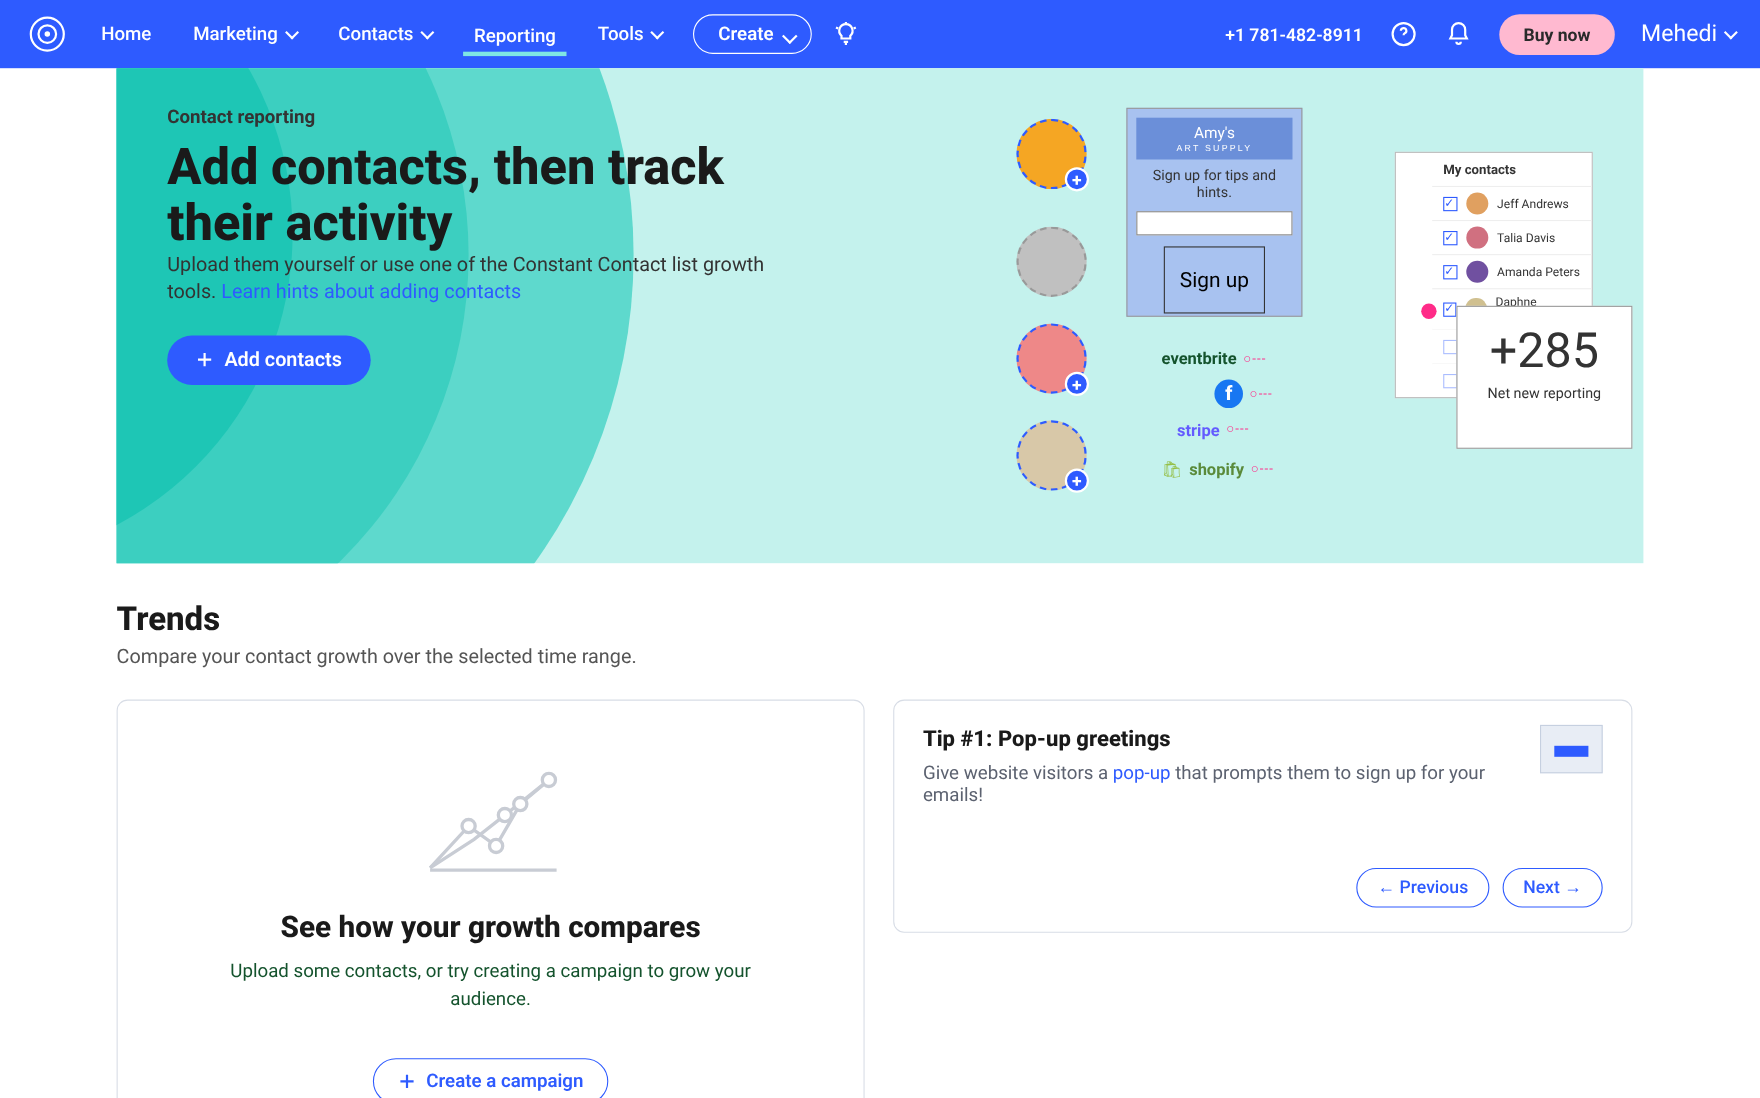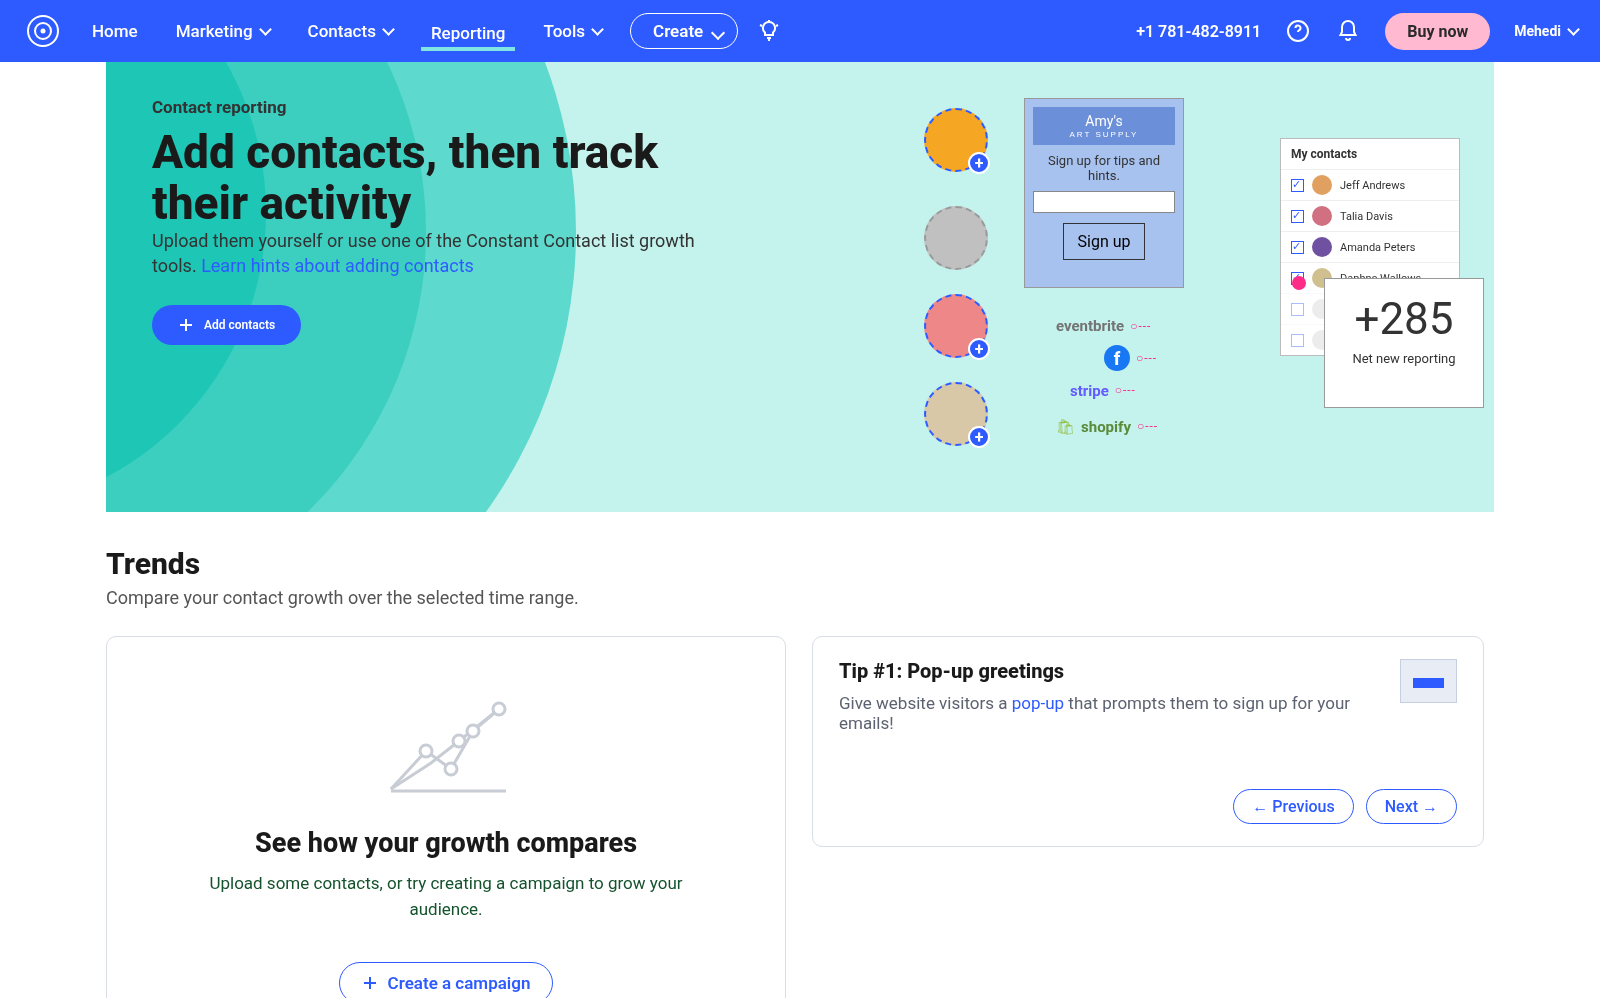--- a/index.html
+++ b/index.html
@@ -37,21 +37,21 @@
   transform: rotate(45deg);
 }
 .chev {
   width: 9px; height: 9px; border-right: 2px solid #fff; border-bottom: 2px solid #fff;
   transform: rotate(45deg); margin-bottom:3px;
 }
 .nav-right { display:flex; align-items:center; gap: 24px; margin-left: 34px; }
 .nav-phone { font-size: 16px; font-weight: 600; }
 .icon-btn { width: 26px; height: 26px; cursor:pointer; display:flex;align-items:center;justify-content:center;}
 .buy-btn { background:#ffb9d0; color:#2a2a2a; font-weight:700; font-size:16px; border-radius: 22px; padding: 9px 22px; cursor:pointer;}
-.user { font-size: 14px; font-weight: 700; display:flex; align-items:center; gap:8px; cursor:pointer;}
+.user { font-size: 21px; font-weight: 400; display:flex; align-items:center; gap:8px; cursor:pointer;}
 .lightbulb { width:26px;height:26px; }
 
 
 .hero-wrap { padding: 0 106px; }
 .hero {
   background: #c4f2ed;
   height: 450px;
   position: relative;
   overflow: hidden;
   display:flex;
@@ -60,52 +60,52 @@
 .circles .c1 { width: 960px; height: 960px; border-radius:50%; background:#5ed9cd; position:absolute; left:-230px; top:-230px;}
 .circles .c2 { width: 780px; height: 780px; border-radius:50%; background:#3ccfc0; position:absolute; left:-200px; top:-140px;}
 .circles .c3 { width: 600px; height: 600px; border-radius:50%; background:#1ec6b5; position:absolute; left:-180px; top:-70px;}
 .hero-left { position: relative; z-index:2; padding: 35px 0 0 46px; width: 60%; }
 .eyebrow { font-size: 17px; font-weight:700; color:#333; margin-bottom: 10px;}
 .hero-title { font-size: 46px; font-weight:800; color:#1a1a1a; line-height:1.1; max-width:600px;}
 .hero-sub { font-size: 18px; color:#333; max-width: 570px; line-height:1.4;}
 .hero-sub a { color:#2e5bff; text-decoration:none;}
 .add-contacts-btn {
   margin-top: 26px; background:#2e5bff; color:#fff; border:none; border-radius:26px;
-  padding: 12px 26px; font-size:12px; font-weight:600; display:inline-flex; align-items:center; gap:10px; cursor:pointer;
+  padding: 12px 26px; font-size:18px; font-weight:600; display:inline-flex; align-items:center; gap:10px; cursor:pointer;
 }
 
 
 .illus { position:absolute; right: 30px; top: 36px; width: 570px; height: 400px; }
 .avatar { width:64px; height:64px; border-radius:50%; background:#ddd; border:2px dashed #2e5bff; position:absolute;}
 .avatar .badge { position:absolute; right:-4px; bottom:-4px; width:22px; height:22px; border-radius:50%; background:#2e5bff; color:#fff; font-weight:700; display:flex;align-items:center;justify-content:center; font-size:16px; border:2px solid #fff;}
 .signup-card {
   position:absolute; left:130px; top:0; width:160px; height:190px;
   background:#a8c2f0; border:1px solid #999; padding:8px; text-align:center;
 }
 .signup-card .brand { background:#6b8fd9; color:#fff; font-family:cursive; padding:6px; font-size:14px; margin-bottom:8px;}
 .signup-card .brand small{display:block;font-size:8px;font-family:sans-serif;letter-spacing:2px;}
 .signup-card .txt { font-size:13px; color:#333; margin-bottom:8px;}
 .signup-card input { width:100%; height:22px; border:1px solid #888; background:#fff;}
-.signup-card button { margin-top:10px; border:1.5px solid #333; background:transparent; padding:8px 14px; font-size:16px; cursor:pointer;}
+.signup-card button { margin-top:10px; border:1.5px solid #333; background:transparent; padding:18px 14px; font-size:19px; cursor:pointer;}
 .contacts-panel {
-  position:absolute; right:4px; top:40px; width:180px; background:#fff; border:1px solid #bbb;
+  position:absolute; right:16px; top:40px; width:180px; background:#fff; border:1px solid #bbb;padding-left:33px;
 }
 .contacts-panel .hd { font-size:12px; font-weight:700; padding:8px 10px;}
 .contacts-panel .row { display:flex; align-items:center; gap:8px; padding:5px 10px; border-top:1px solid #eee; font-size:11px;}
 .contacts-panel .cb { width:13px;height:13px; border:1.5px solid #2e5bff; background:#fff; position:relative;}
 .contacts-panel .cb.checked::after{content:"✓"; color:#2e5bff; font-size:11px; position:absolute; left:0; top:-2px;}
 .contacts-panel .av { width:20px;height:20px;border-radius:50%; background:#d0d0d0;}
 .net-card { position:absolute; right:-20px; top:180px; width:160px; height:130px; background:#fff; border:1px solid #999; text-align:center; padding-top:14px;}
 .net-card .big { font-size:44px; font-weight:400;}
 .net-card .lbl { font-size:13px; margin-top:6px; color:#333;}
 .dot-pink { position:absolute; width:14px;height:14px;border-radius:50%;background:#ff2b88; right:158px; top:178px;}
 .brand-logos { position:absolute; left:162px; top:210px; font-size:15px; line-height:2.4;}
 .brand-logos div { display:flex; align-items:center; gap:6px;}
 .brand-logos .dash { color:#ff2b88; letter-spacing:-1px; font-size:12px;}
-.ev{color:#737373;font-weight:700;}
+.ev{color:#14532d;font-weight:700;}
 .fb{width:26px;height:26px;border-radius:50%;background:#1877f2;color:#fff;display:inline-flex;align-items:center;justify-content:center;font-weight:800;font-size:18px;}
 .st{color:#635bff;font-weight:700;}
 .sh{color:#5a8a3a;font-weight:700;}
 
 
 .section { padding: 34px 106px; }
 .section h2 { font-size: 30px; font-weight:800; color:#1a1a1a; margin-bottom:6px;}
 .section p.sub { font-size: 18px; color:#555; margin-bottom: 28px;}
 .cards { display:flex; gap: 26px; align-items:flex-start;}
 .card { border:1px solid #d8dde6; border-radius:10px; padding: 30px; }

